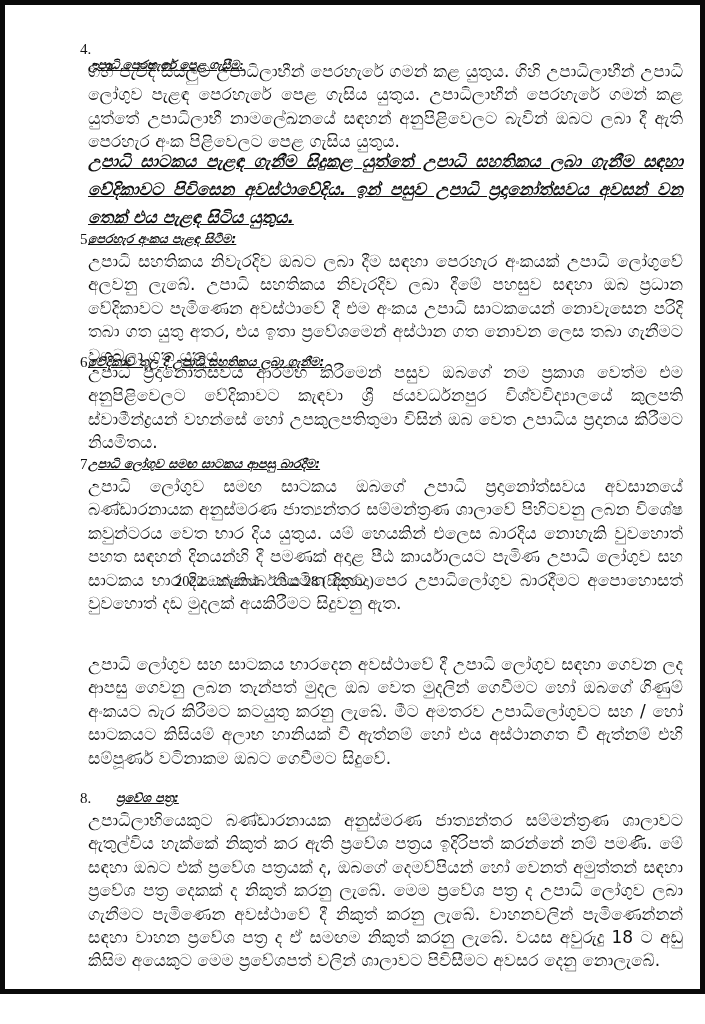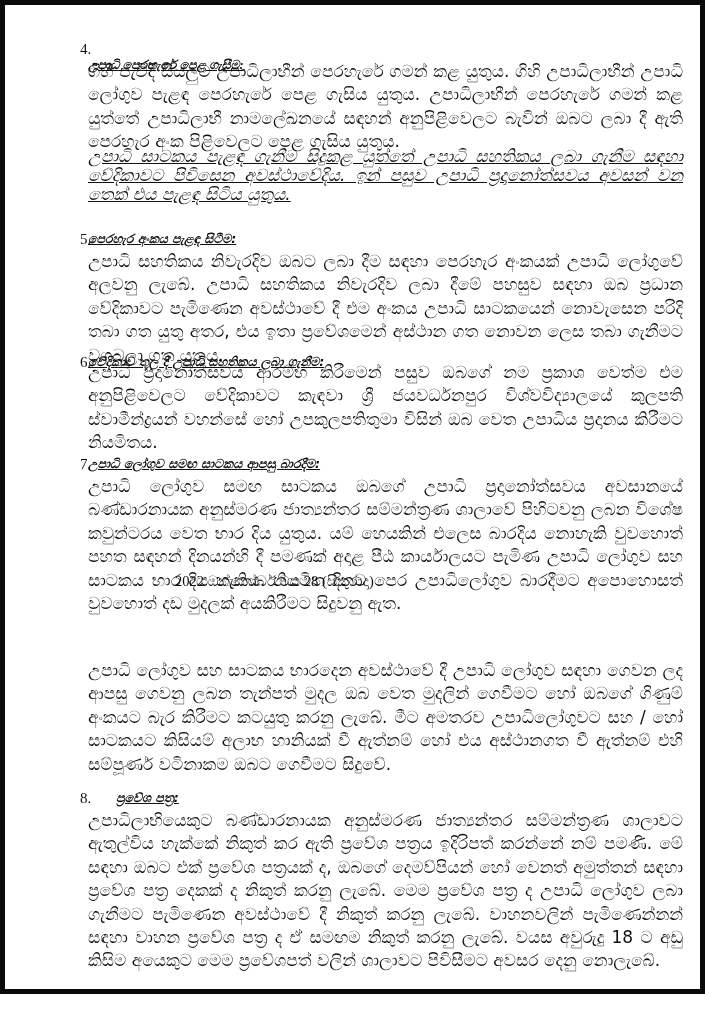--- a/index.html
+++ b/index.html
@@ -7,21 +7,21 @@
          font-family: "DejaVu Sans", "Liberation Sans", sans-serif; color: #111; }
   .page { position: absolute; left: 0; top: 0; width: 695px; height: 984px;
           border: 5px solid #0a0a0a; background: #fff; }
   .section { position: absolute; left: 0; width: 695px; }
   .num { position: absolute; left: 75px; font-family: "Liberation Serif", serif;
          font-size: 15px; line-height: 22px; }
   .heading { position: absolute; left: 83px; font-size: 12.5px; line-height: 22px;
              font-style: italic; font-weight: bold; text-decoration: underline; }
   .para { position: absolute; left: 83px; width: 595px; font-size: 17px;
           line-height: 23.4px; text-align: justify; text-align-last: left; }
-  .para.bold { font-weight: normal; font-style: italic; text-decoration: underline; line-height: 19px; }
+  .para.bold { font-weight: bold; font-style: italic; text-decoration: underline; line-height: 28px; }
   .dates { position: absolute; left: 135px; font-family: "Liberation Serif", "DejaVu Serif", serif;
            font-size: 14.5px; line-height: 23.5px; }
   .dates div { white-space: nowrap; }
 </style>
 </head>
 <body>
 
 <div class="page">
 
   <div class="section" style="top:33px;">
@@ -43,21 +43,21 @@
     <div class="para" style="top:10px;">උපාධි ප්‍රදානෝත්සවය ආරම්භ කිරීමෙන් පසුව ඔබගේ නම ප්‍රකාශ වෙත්ම එම අනුපිළිවෙලට වේදිකාවට කැඳවා ශ්‍රී ජයවර්ධනපුර විශ්වවිද්‍යාලයේ කුලපති ස්වාමීන්ද්‍රයන් වහන්සේ හෝ උපකුලපතිතුමා විසින් ඔබ වෙත උපාධිය ප්‍රදානය කිරීමට නියමිතය.</div>
   </div>
 
   <div class="section" style="top:448px;">
     <div class="num" style="top:0;">7.</div>
     <div class="heading" style="top:0;">උපාධි ලෝගුව සමඟ සාටකය ආපසු බාරදීම:</div>
     <div class="para" style="top:22px;">උපාධි ලෝගුව සමඟ සාටකය ඔබගේ උපාධි ප්‍රදානෝත්සවය අවසානයේ බණ්ඩාරනායක අනුස්මරණ ජාත්‍යන්තර සම්මන්ත්‍රණ ශාලාවේ පිහිටවනු ලබන විශේෂ කවුන්ටරය වෙත භාර දිය යුතුය. යම් හෙයකින් එලෙස බාරදිය නොහැකි වුවහොත් පහත සඳහන් දිනයන්හි දී පමණක් අදාළ පීඨ කාර්යාලයට පැමිණ උපාධි ලෝගුව සහ සාටකය භාර දිය හැකිය. නියමිත දිනට පෙර උපාධිලෝගුව බාරදීමට අපොහොසත් වුවහොත් දඩ මුදලක් අයකිරීමට සිදුවනු ඇත.</div>
     <div class="dates" style="top:117px;margin-left:35px;">
       <div>2022 ඔක්තෝබර් මස 28 (සිකුරාදා)</div>
     </div>
-    <div class="para" style="top:206px;">උපාධි ලෝගුව සහ සාටකය භාරදෙන අවස්ථාවේ දී උපාධි ලෝගුව සඳහා ගෙවන ලද ආපසු ගෙවනු ලබන තැන්පත් මුදල ඔබ වෙත මුදලින් ගෙවීමට හෝ ඔබගේ ගිණුම් අංකයට බැර කිරීමට කටයුතු කරනු ලැබේ. මීට අමතරව උපාධිලෝගුවට සහ / හෝ සාටකයට කිසියම් අලාභ හානියක් වී ඇත්නම් හෝ එය අස්ථානගත වී ඇත්නම් එහි සම්පූර්ණ වටිනාකම ඔබට ගෙවීමට සිදුවේ.</div>
+    <div class="para" style="top:200px;">උපාධි ලෝගුව සහ සාටකය භාරදෙන අවස්ථාවේ දී උපාධි ලෝගුව සඳහා ගෙවන ලද ආපසු ගෙවනු ලබන තැන්පත් මුදල ඔබ වෙත මුදලින් ගෙවීමට හෝ ඔබගේ ගිණුම් අංකයට බැර කිරීමට කටයුතු කරනු ලැබේ. මීට අමතරව උපාධිලෝගුවට සහ / හෝ සාටකයට කිසියම් අලාභ හානියක් වී ඇත්නම් හෝ එය අස්ථානගත වී ඇත්නම් එහි සම්පූර්ණ වටිනාකම ඔබට ගෙවීමට සිදුවේ.</div>
   </div>
 
   <div class="section" style="top:782px;">
     <div class="num" style="top:0;">8.</div>
     <div class="heading" style="top:0;margin-left:28px;">ප්‍රවේශ පත්‍ර:</div>
     <div class="para" style="top:22px;">උපාධිලාභියෙකුට බණ්ඩාරනායක අනුස්මරණ ජාත්‍යන්තර සම්මන්ත්‍රණ ශාලාවට ඇතුල්විය හැක්කේ නිකුත් කර ඇති ප්‍රවේශ පත්‍රය ඉදිරිපත් කරන්නේ නම් පමණි. මේ සඳහා ඔබට එක් ප්‍රවේශ පත්‍රයක් ද, ඔබගේ දෙමව්පියන් හෝ වෙනත් අමුත්තන් සඳහා ප්‍රවේශ පත්‍ර දෙකක් ද නිකුත් කරනු ලැබේ. මෙම ප්‍රවේශ පත්‍ර ද උපාධි ලෝගුව ලබා ගැනීමට පැමිණෙන අවස්ථාවේ දී නිකුත් කරනු ලැබේ. වාහනවලින් පැමිණෙන්නන් සඳහා වාහන ප්‍රවේශ පත්‍ර ද ඒ සමඟම නිකුත් කරනු ලැබේ. වයස අවුරුදු 18 ට අඩු කිසිම අයෙකුට මෙම ප්‍රවේශපත් වලින් ශාලාවට පිවිසීමට අවසර දෙනු නොලැබේ.</div>
   </div>
 
 </div>
 

